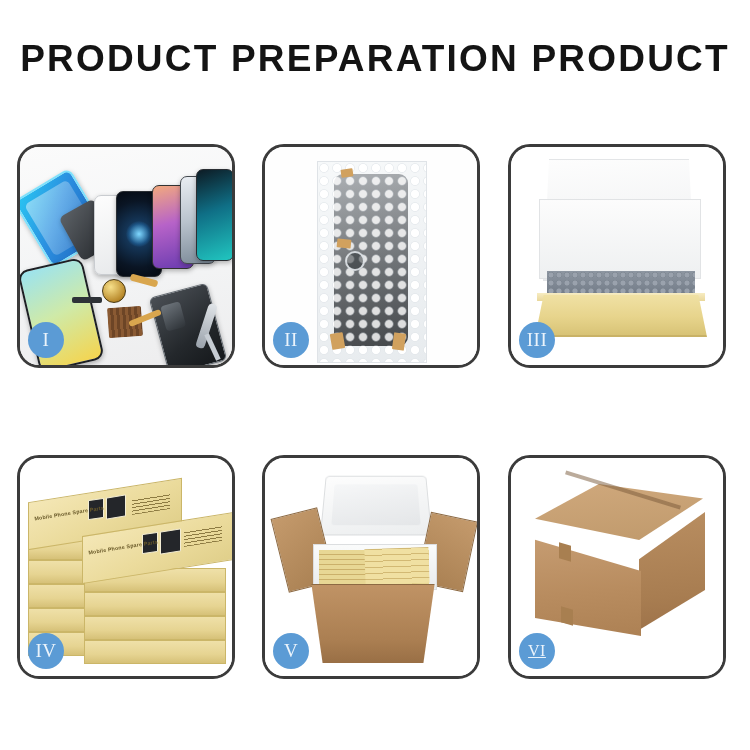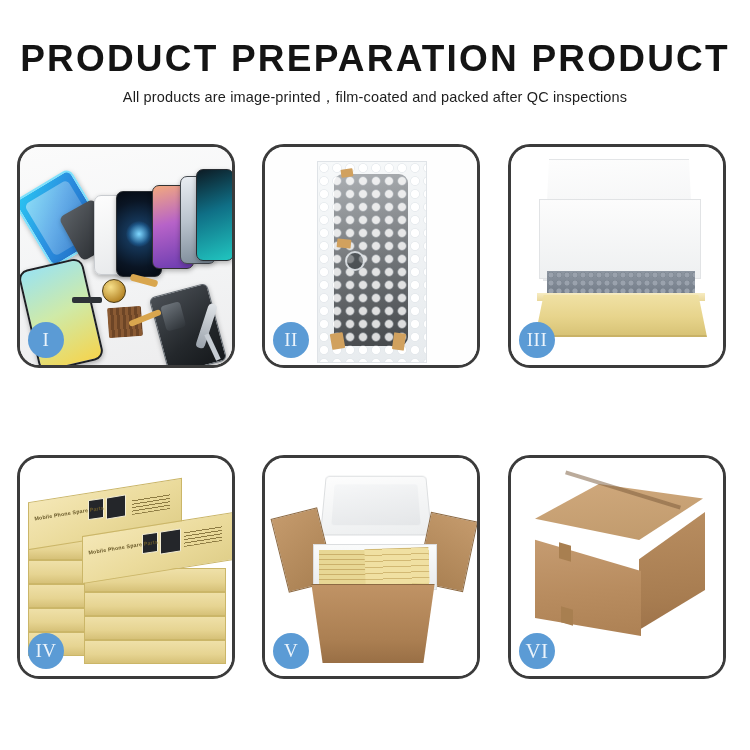--- a/index.html
+++ b/index.html
@@ -36,21 +36,21 @@
   .p5{left:262px;top:455px;}
   .p6{left:508px;top:455px;}
 
   .scene{position:absolute;inset:0;overflow:hidden;}
 
   .badge{
     position:absolute;left:8px;bottom:7px;width:36px;height:36px;border-radius:50%;
     background:#5b9bd5;color:#eaf3fb;display:flex;align-items:center;justify-content:center;
     font-family:"Liberation Serif",serif;font-size:19px;letter-spacing:.5px;z-index:40;
   }
-  .badge.w{font-size:21px;}
+  .badge.w{font-size:16px;text-decoration:underline;}
 
   
   .p1 .scene{background:linear-gradient(170deg,#fbfbfb 0%,#f3f4f5 55%,#ededee 100%);}
   .ph{position:absolute;border-radius:7px;box-shadow:0 2px 5px rgba(0,0,0,.28);}
   .ph.blue-film{
     left:8px;top:32px;width:62px;height:74px;border-radius:8px;
     background:linear-gradient(140deg,#29c6f2 0%,#2b8fe0 45%,#1d5fb8 100%);
     transform:rotate(-31deg);border:2px solid #7fe0fb;
   }
   .ph.blue-film:after{
@@ -277,21 +277,20 @@
   .seam{position:absolute;left:52px;top:30px;width:120px;height:4px;background:rgba(120,88,55,.5);transform:rotate(17deg);}
   .tapeA{position:absolute;left:48px;top:86px;width:12px;height:16px;background:#a87f50;transform:skewY(16deg);}
   .tapeB{position:absolute;left:50px;top:150px;width:12px;height:16px;background:#a87f50;transform:skewY(16deg);}
 </style>
 </head>
 <body>
 
 <div class="page">
 
   <div class="title">PRODUCT PREPARATION PRODUCT</div>
-  <div class="subtitle">All products are image-printed，film-coated and packed after QC inspections</div>
 
   <div class="grid">
 
     <div class="panel p1">
       <div class="scene">
         <div class="ph blue-film"></div>
         <div class="ph small-dark"></div>
         <div class="ph glass"></div>
         <div class="ph screen-dark"></div>
         <div class="ph purple"></div>

